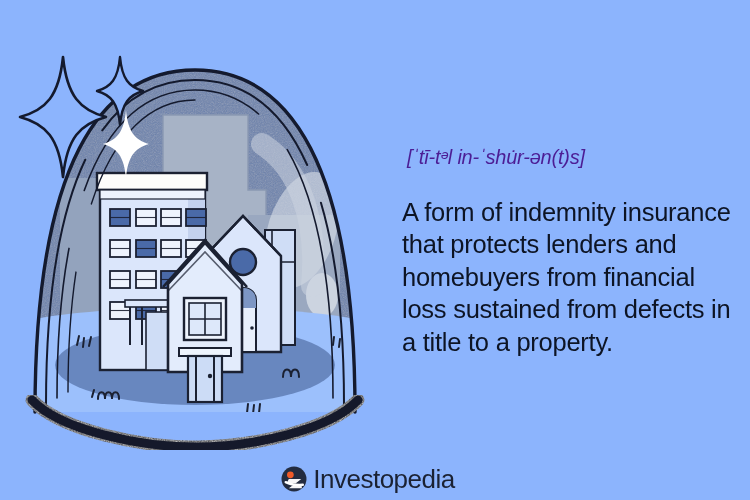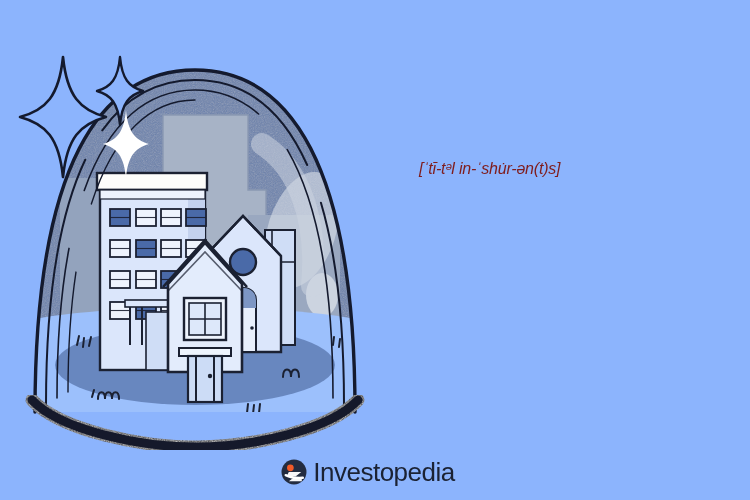--- a/index.html
+++ b/index.html
@@ -52,25 +52,25 @@
     line-height: 44px;
     font-weight: bold;
     color: #0d1016;
     letter-spacing: -0.6px;
     white-space: nowrap;
   }
   #pronunciation {
     position: absolute;
     left: 1px;
     top: 141px;
-    margin: 16px;
-    font-size: 16px;
+    margin: 4px;
+    font-size: 20px;
     line-height: 24px;
     font-style: italic;
-    color: #7f1d1d;
+    color: #4c1d95;
     letter-spacing: -0.2px;
     white-space: nowrap;
   }
   #definition {
     position: absolute;
     left: 0;
     top: 196px;
     width: 336px;
     margin: 0;
     font-size: 25.5px;
@@ -80,21 +80,21 @@
   }
 
   
   #logo {
     position: absolute;
     left: 0;
     top: 452px;
     width: 736px;
     height: 40px;
     display: flex;
-    align-items: center;
+    align-items: flex-end;
     justify-content: center;
     gap: 6px;
   }
   #logo-mark {
     display: block;
     width: 26px;
     height: 26px;
   }
   #logo-word {
     font-size: 26px;
@@ -277,20 +277,21 @@
       </g>
       <g>
         <path d="M126 110 C128 132 135 140 149 144 C135 148 128 156 126 178
                  C124 156 117 148 103 144 C117 140 124 132 126 110 Z" fill="#ffffff"></path>
       </g>
     </svg>
   </div>
 
   <div id="textcol">
     <div id="pronunciation">[ˈtī-tᵊl in-ˈshu̇r-ən(t)s]</div>
+    <p id="definition">A form of indemnity insurance that protects lenders and homebuyers from financial loss sustained from defects in a title to a property.</p>
   </div>
 
   <div id="logo">
     <svg id="logo-mark" viewBox="0 0 100 100">
       <circle cx="50" cy="50" r="48" fill="#232c40"></circle>
       <circle cx="36" cy="34" r="13" fill="#f05a28"></circle>
       <path d="M22 66 L56 66 L30 86 L80 86 L80 70 L52 70 L78 50 L30 50 Z" fill="#ffffff" opacity="0.96"></path>
       <path d="M18 62 C34 70 52 74 84 72" stroke="#ffffff" stroke-width="9" fill="none" stroke-linecap="round"></path>
       <path d="M60 26 L84 26 L84 50" stroke="#ffffff" stroke-width="0" fill="none"></path>
     </svg>

